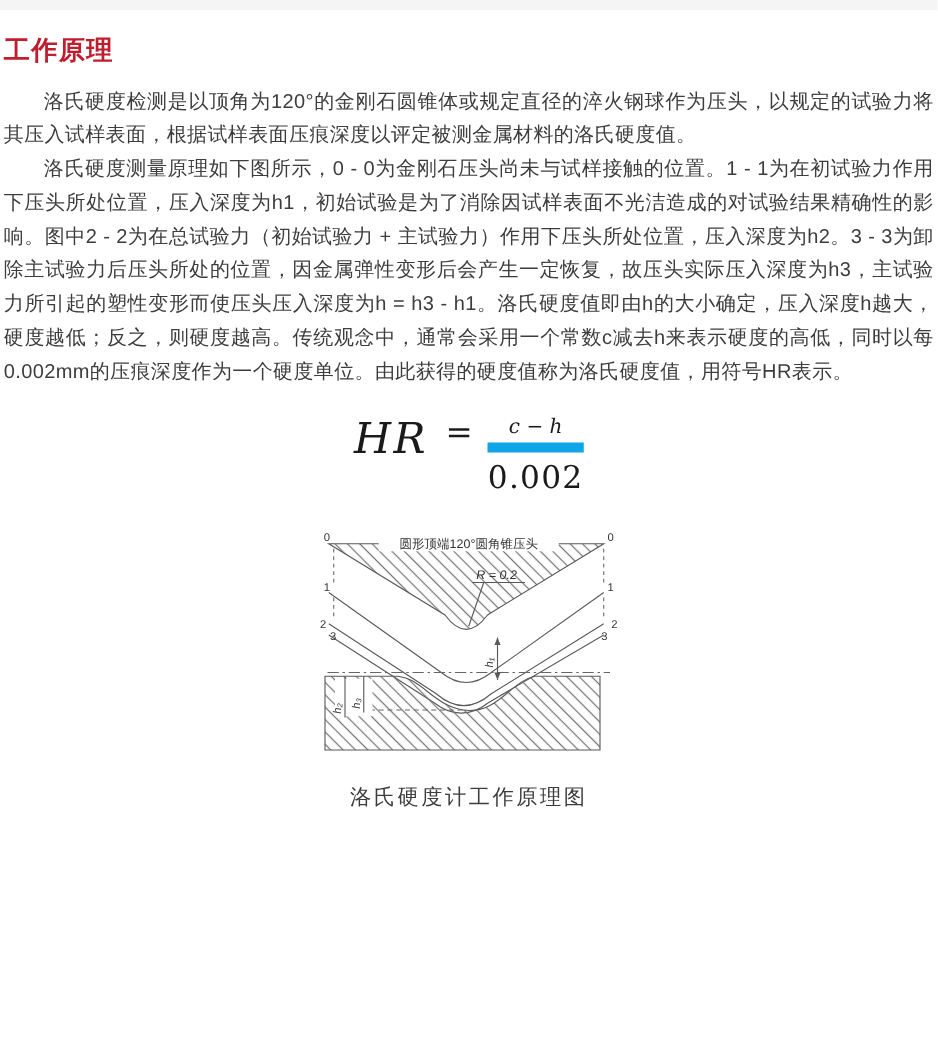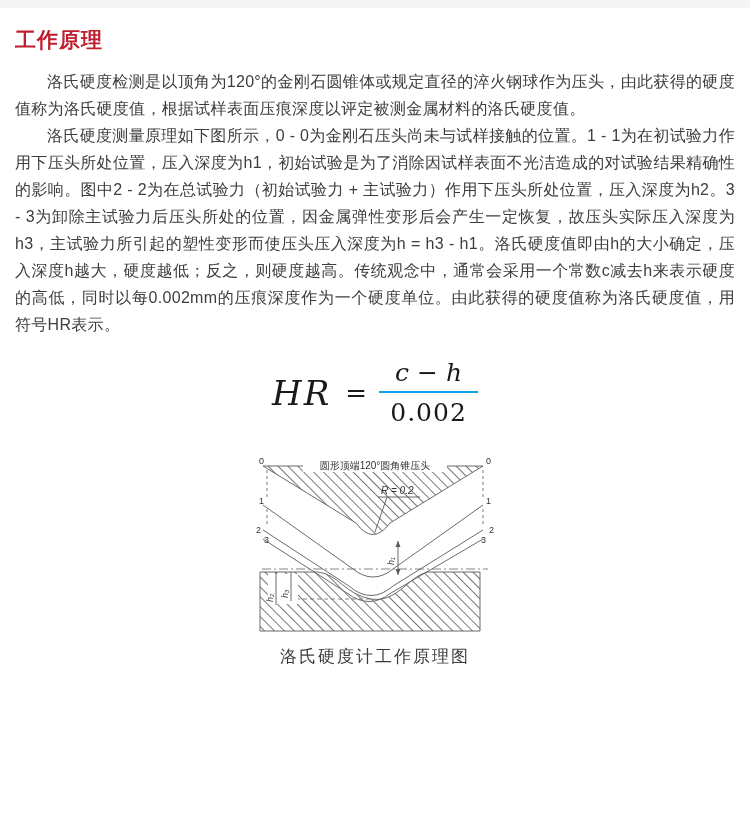--- a/index.html
+++ b/index.html
@@ -7,21 +7,21 @@
     background: #ffffff;
     width: 750px; height: 833px;
     overflow: hidden;
     font-family: "Liberation Sans", "DejaVu Sans", sans-serif;
   }
   .top-strip {
     width: 100%; height: 8px;
     background: #f5f5f5;
   }
   .page {
-    padding: 0 15px;
+    padding: 0 3px;
   }
   h1.doc-title {
     margin: 18px 0 14px 0;
     font-size: 21px;
     font-weight: bold;
     letter-spacing: 1px;
   }
   p.para {
     margin: 0;
     font-size: 16px;
@@ -29,76 +29,77 @@
     color: #3d3d3d;
     text-indent: 2em;
     text-align: justify;
     letter-spacing: 0.3px;
   }
   
   .formula {
     margin: 20px 0 24px 0;
     display: flex;
     justify-content: center;
-    align-items: center;
+    align-items: flex-start;
     color: #1a1a1a;
     font-family: "DejaVu Serif", "Liberation Serif", serif;
   }
   .f-lhs {
     font-style: italic;
     font-size: 34px;
     letter-spacing: 2px;
   }
   .f-eq {
     font-size: 26px;
     margin: 0 12px 0 14px;
   }
   .f-frac {
     display: inline-block;
     text-align: center;
   }
   .f-num {
     display: block;
     font-style: italic;
-    font-size: 25px;
+    font-size: 16px;
     padding: 0 16px 4px 16px;
-    border-bottom: 2px solid #0ea5e9;
+    border-bottom: 8px solid #0ea5e9;
   }
   .f-den {
     display: block;
     font-size: 25px;
     padding-top: 5px;
     letter-spacing: 1px;
   }
   
   figure.diagram {
     margin: 26px auto 20px auto;
     width: 300px;
     text-align: center;
   }
   figure.diagram svg { display: block; margin: 0 auto; }
   figcaption.diagram-caption {
+    margin-top: 12px;
     font-size: 17px;
     color: #3d3d3d;
     letter-spacing: 2px;
   }
   .svg-label {
     font-family: "Liberation Sans", sans-serif;
   }
 </style>
 </head>
 <body>
 
 <div class="top-strip"></div>
 
 <div class="page">
 
   <h1 class="doc-title" id="doc-title" style="color: rgb(191, 30, 46);">工作原理</h1>
 
-  <p class="para">洛氏硬度检测是以顶角为120°的金刚石圆锥体或规定直径的淬火钢球作为压头，由此获得的硬度值称为洛氏硬度值，根据试样表面压痕深度以评定被测金属材料的洛氏硬度值。</p>
+  <p class="para">洛氏硬度检测是以顶角为120°的金刚石圆锥体或规定直径的淬火钢球作为压头，以规定的试验力将其压入试样表面，根据试样表面压痕深度以评定被测金属材料的洛氏硬度值。</p>
   <p class="para">洛氏硬度测量原理如下图所示，0 - 0为金刚石压头尚未与试样接触的位置。1 - 1为在初试验力作用下压头所处位置，压入深度为h1，初始试验是为了消除因试样表面不光洁造成的对试验结果精确性的影响。图中2 - 2为在总试验力（初始试验力 + 主试验力）作用下压头所处位置，压入深度为h2。3 - 3为卸除主试验力后压头所处的位置，因金属弹性变形后会产生一定恢复，故压头实际压入深度为h3，主试验力所引起的塑性变形而使压头压入深度为h = h3 - h1。洛氏硬度值即由h的大小确定，压入深度h越大，硬度越低；反之，则硬度越高。传统观念中，通常会采用一个常数c减去h来表示硬度的高低，同时以每0.002mm的压痕深度作为一个硬度单位。由此获得的硬度值称为洛氏硬度值，用符号HR表示。</p>
 
   <div class="formula">
     <span class="f-lhs">HR</span>
     <span class="f-eq">=</span>
     <span class="f-frac">
       <span class="f-num">c − h</span>
       <span class="f-den">0.002</span>
     </span>
   </div>

